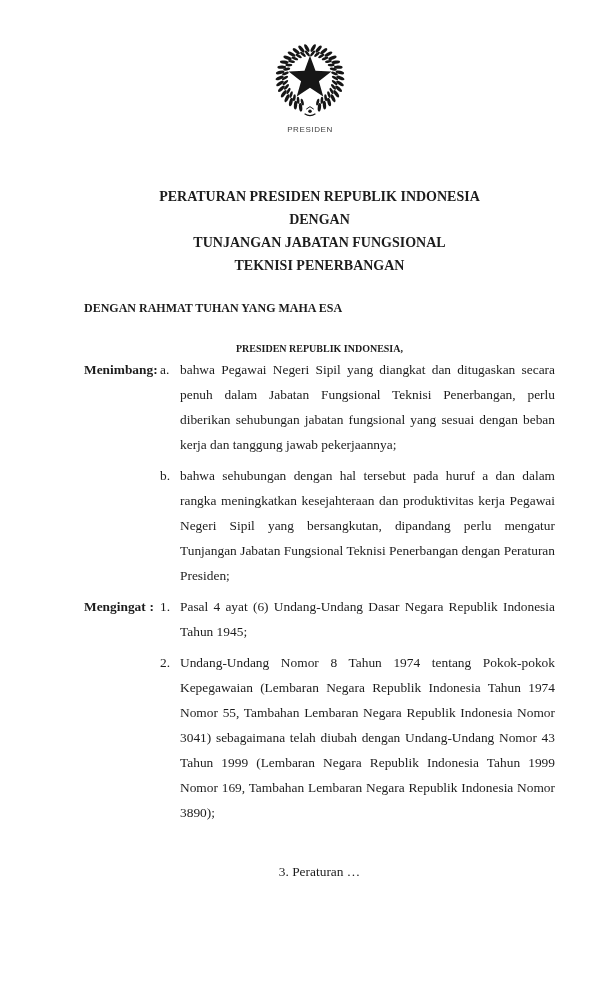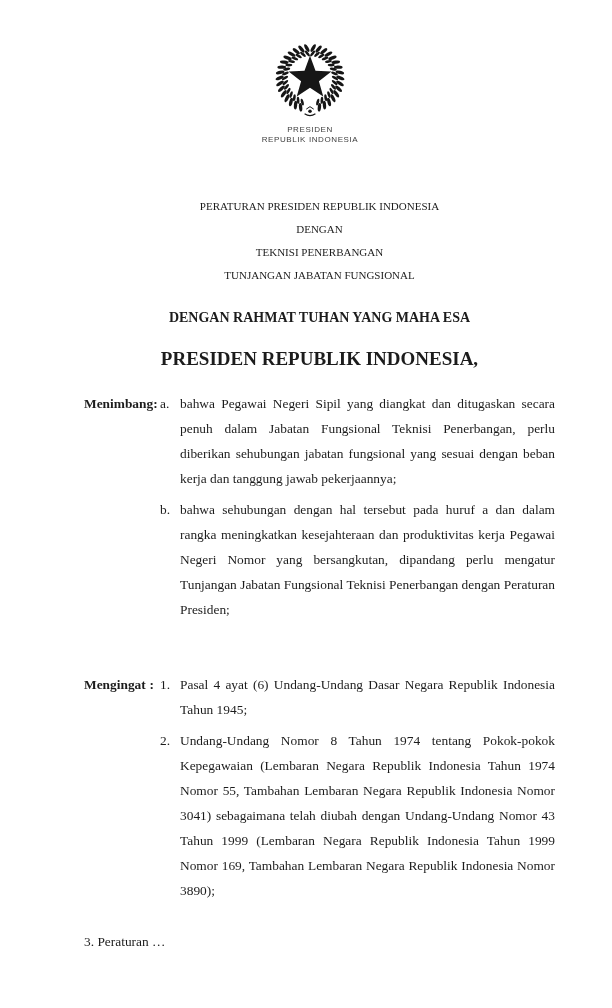--- a/index.html
+++ b/index.html
@@ -39,48 +39,48 @@
     letter-spacing: 0.6px;
     color: #3d3d3d;
   }
 
   
   .title-block {
     margin-top: 50px;
     text-align: center;
   }
   .title-line {
-    font-weight: normal;
-    font-size: 11px;
+    font-weight: bold;
+    font-size: 14px;
     line-height: 23px;
     white-space: pre-wrap;
   }
 
   .invocation {
     margin-top: 23px;
-    text-align: center;
-    font-weight: bold;
-    font-size: 14px;
+    text-align: left;
+    font-weight: bold;
+    font-size: 12px;
     line-height: 16px;
   }
   .authority {
     margin-top: 25px;
     text-align: center;
     font-weight: bold;
-    font-size: 19px;
+    font-size: 10px;
     line-height: 16px;
   }
 
   
   .clause {
     display: flex;
     align-items: flex-start;
   }
-  .clause-menimbang { margin-top: 24px; }
-  .clause-mengingat { margin-top: 44px; }
+  .clause-menimbang { }
+  .clause-mengingat { }
   .clause-label {
     flex: none;
     width: 70px;
     display: flex;
     justify-content: space-between;
     font-weight: bold;
     line-height: 25px;
   }
   .clause-items {
     flex: 1;
@@ -96,22 +96,22 @@
     line-height: 25px;
   }
   .item-text {
     flex: 1;
     text-align: justify;
     line-height: 25px;
   }
 
   
   .catchword {
-    margin-top: 20px;
-    text-align: left;
+    margin-top: 28px;
+    text-align: center;
     line-height: 25px;
   }
 
   .emblem * { fill: #161616; }
   .emblem .stroke-only { fill: none; stroke: #161616; }
 </style>
 </head>
 <body>
 
 <div class="page">
@@ -164,47 +164,46 @@
         </g>
       <polygon points="50,19 56.6,36.9 75.7,37.7 60.7,49.5 65.9,67.8 50,57.2 34.1,67.8 39.3,49.5 24.3,37.7 43.4,36.9"></polygon>
       <g>
         <circle cx="50" cy="85.5" r="2.1"></circle>
         <path class="stroke-only" d="M43.5 88.5 q6.5 4.5 13 0" stroke-width="1.4"></path>
         <path class="stroke-only" d="M45.5 83 l4.5 -3 l4.5 3" stroke-width="1.2"></path>
       </g>
     </svg>
     <div class="lh-text">
       <div>PRESIDEN</div>
-      <div>REPUBLIK INDONESIA</div>
     </div>
   </div>
 
   <div class="title-block">
     <div class="title-line">PERATURAN PRESIDEN REPUBLIK INDONESIA</div>
     <div class="title-line">DENGAN</div>
+    <div class="title-line">TUNJANGAN JABATAN FUNGSIONAL</div>
     <div class="title-line">TEKNISI PENERBANGAN</div>
-    <div class="title-line">TUNJANGAN JABATAN FUNGSIONAL</div>
   </div>
 
   <div class="invocation">DENGAN RAHMAT TUHAN YANG MAHA ESA</div>
   <div class="authority">PRESIDEN REPUBLIK INDONESIA,</div>
 
   <div class="clause clause-menimbang">
     <div class="clause-label">
       <span>Menimbang</span>
       <span>:</span>
     </div>
     <div class="clause-items">
       <div class="clause-item">
         <div class="item-marker">a.</div>
         <div class="item-text">bahwa Pegawai Negeri Sipil yang diangkat dan ditugaskan secara penuh dalam Jabatan Fungsional Teknisi Penerbangan, perlu diberikan sehubungan jabatan fungsional yang sesuai dengan beban kerja dan tanggung jawab pekerjaannya;</div>
       </div>
       <div class="clause-item">
         <div class="item-marker">b.</div>
-        <div class="item-text">bahwa sehubungan dengan hal tersebut pada huruf a dan dalam rangka meningkatkan kesejahteraan dan produktivitas kerja Pegawai Negeri Nomor yang bersangkutan, dipandang perlu mengatur Tunjangan Jabatan Fungsional Teknisi Penerbangan dengan Peraturan Presiden;</div>
+        <div class="item-text">bahwa sehubungan dengan hal tersebut pada huruf a dan dalam rangka meningkatkan kesejahteraan dan produktivitas kerja Pegawai Negeri Sipil yang bersangkutan, dipandang perlu mengatur Tunjangan Jabatan Fungsional Teknisi Penerbangan dengan Peraturan Presiden;</div>
       </div>
     </div>
   </div>
 
   <div class="clause clause-mengingat">
     <div class="clause-label">
       <span>Mengingat</span>
       <span>:</span>
     </div>
     <div class="clause-items">

